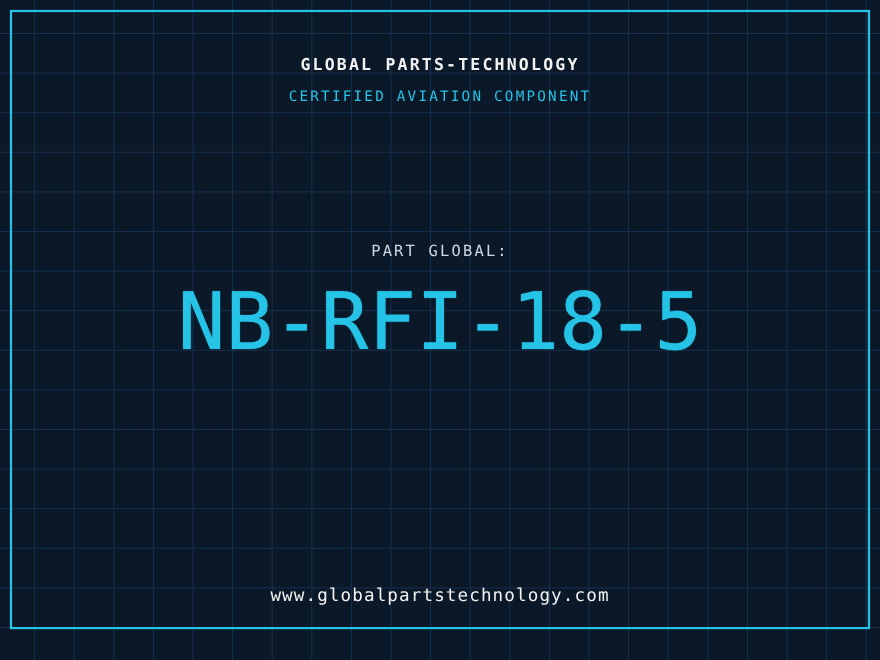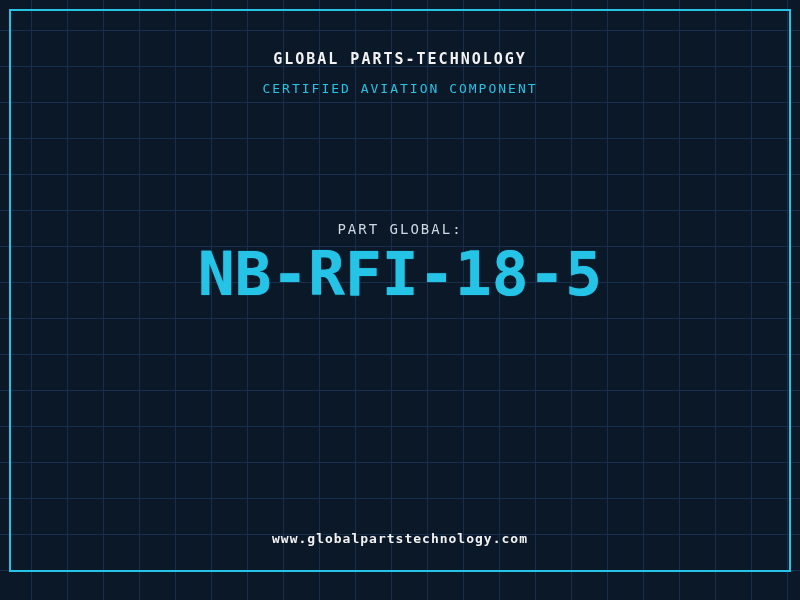--- a/index.html
+++ b/index.html
@@ -54,33 +54,32 @@
     font-size:13px;
     letter-spacing:2px;
   }
   .part-label{
     top:221px;
     color:var(--muted);
     font-size:14px;
     letter-spacing:2px;
   }
   .part-number{
-    top:238px;
+    top:250px;
     color:var(--accent);
-    font-size:61px;
-    font-weight:bold;
+    font-size:72px;
+    font-weight:normal;
     letter-spacing:0px;
     text-shadow:0 0 1px var(--accent);
   }
   .website{
     top:531px;
     color:var(--text);
-    font-size:13px;
+    font-size:16px;
     letter-spacing:1px;
-    font-weight:bold;
   }
 </style>
 </head>
 <body>
 
 <div class="canvas">
   <div class="grid"></div>
   <div class="frame"></div>
 
   <div class="content">

